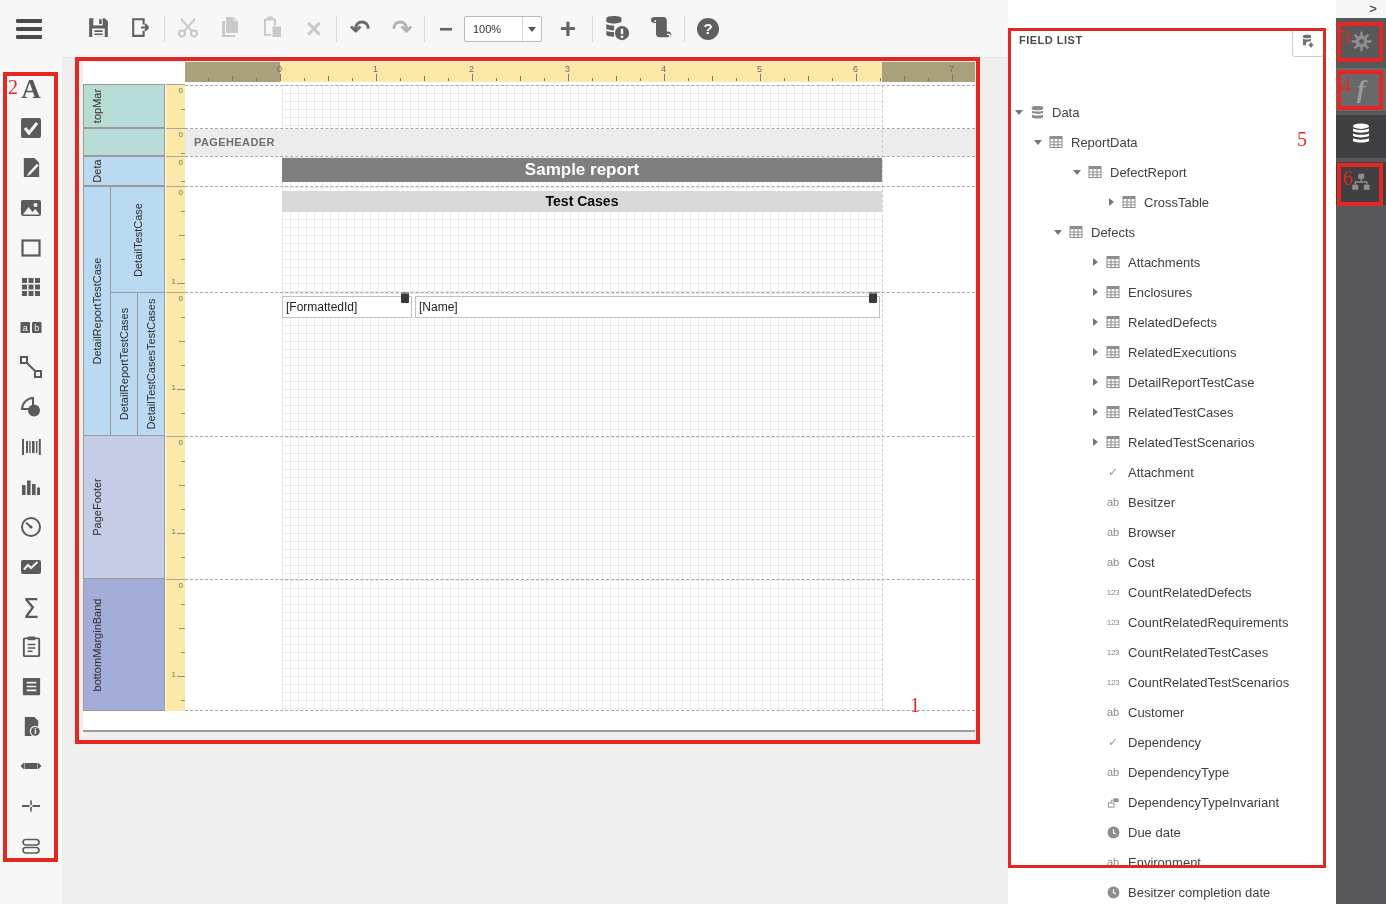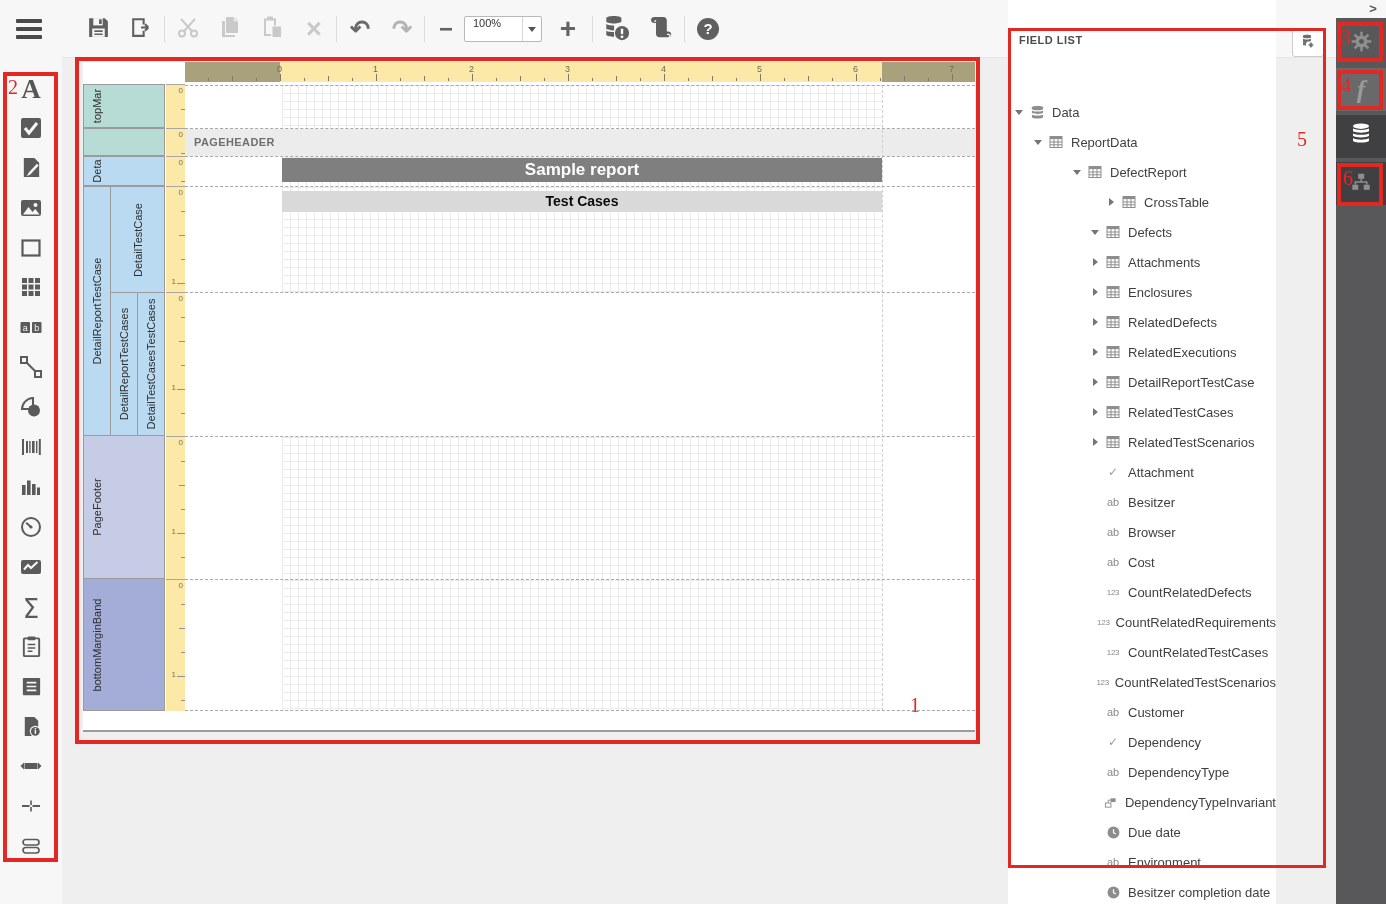--- a/index.html
+++ b/index.html
@@ -8,21 +8,21 @@
 
   
   .topbar{position:absolute;left:0;top:0;width:1386px;height:57px;background:#f7f7f7;border-bottom:1px solid #e6e6e6}
   .hamb{position:absolute;left:16px;top:19px;width:28px;height:22px;cursor:pointer}
   .hamb i{display:block;width:26px;height:4px;background:#4a4a4a;border-radius:1px;margin-bottom:4px}
   .tb{position:absolute;top:11px;width:36px;height:36px;display:flex;align-items:center;justify-content:center}
   .tbsep{position:absolute;top:16px;height:26px;width:0;border-left:1px solid #dcdcdc}
   .glyph-dark{font-size:24px;color:#646464;font-weight:bold}
   .glyph-dis{font-size:24px;color:#c9c9c9;font-weight:bold}
   .zoomsel{position:absolute;left:464px;top:16px;width:78px;height:26px;background:#fff;border:1px solid #b9b9b9;
-           border-radius:2px;display:flex;box-sizing:border-box}
+           border-radius:2px;display:flex;align-items:center;box-sizing:border-box}
   .zoomsel .zval{flex:1;font-size:11px;color:#333;padding-left:8px}
   .zoomsel .caretbox{width:18px;height:100%;display:flex;align-items:center;justify-content:center}
   .caret{width:0;height:0;border-left:4px solid transparent;border-right:4px solid transparent;border-top:5px solid #555}
   .ichelp{width:22px;height:22px;border-radius:50%;background:#606060;color:#fff;font:bold 15px/22px "Liberation Sans",sans-serif;text-align:center}
 
   
   .toolbox{position:absolute;left:0;top:57px;width:62px;height:847px;background:#f7f7f7}
   .tbx-list{position:absolute;left:0;top:13px;width:62px}
   .tbx-item{width:62px;height:39.9px;display:flex;align-items:center;justify-content:center;cursor:pointer}
   .tbxA{font:bold 27px "Liberation Serif",serif;color:#565656}
@@ -56,21 +56,21 @@
   .vruler{position:absolute;left:83px;top:22px;width:19px;height:627px;z-index:1}
   .vseg{position:absolute;left:0;width:19px;border-top:1px solid #a7a7a7;box-sizing:border-box}
   .vnum{position:absolute;font-size:8px;color:#787057}
   .vtick{position:absolute;right:0;height:1px;background:#8f8f8f}
   .hruler{position:absolute;left:102px;top:0;width:790px;height:20px}
   .hseg{position:absolute;top:0;height:20px}
   .hnum{position:absolute;top:2px;font-size:9px;color:#6d6a58}
   .htick{position:absolute;bottom:1px;width:1px;background:#80796a}
 
   
-  .fieldlist{position:absolute;left:1008px;top:0;width:268px;height:904px;background:#fff}
+  .fieldlist{position:absolute;left:1008px;top:0;width:328px;height:904px;background:#fff}
   .fl-title{position:absolute;left:11px;top:34px;font-size:11px;font-weight:bold;color:#4d4d4d;letter-spacing:.5px}
   .fl-btn{position:absolute;left:284px;top:28px;width:30px;height:27px;border:1px solid #ccc;border-radius:3px;
           background:#fff;display:flex;align-items:center;justify-content:center;cursor:pointer}
   .fl-list{position:absolute;left:0;top:69px;right:0}
   .fl-row{display:flex;align-items:center;height:30px;cursor:pointer}
   .exp{width:18px;display:inline-flex;justify-content:center;align-items:center}
   .exp-down{width:0;height:0;border-left:4px solid transparent;border-right:4px solid transparent;border-top:5px solid #757575}
   .exp-right{width:0;height:0;border-top:4px solid transparent;border-bottom:4px solid transparent;border-left:5px solid #757575}
   .fl-ic{width:18px;display:inline-flex;justify-content:center;align-items:center}
   .fl-label{font-size:13px;color:#3f3f3f;margin-left:6px;white-space:nowrap}
@@ -455,20 +455,31 @@
       <span class="phtext">PAGEHEADER</span>
     </div>
     <div class="brow" style="top:95px;height:29px">
       <div class="bgrid"></div>
       <div class="titlebar" style="background: rgb(127, 127, 127);">Sample report</div>
     </div>
     <div class="brow" style="top:125px;height:105px">
       <div class="bgrid"></div>
       <div class="groupbar" style="background: rgb(217, 217, 217);">Test Cases</div>
     </div>
+    <div class="brow" style="top:231px;height:143px">
+      <div class="bgrid"></div>
+      <div class="fbox" style="left:97px;width:130px">
+        <span>[FormattedId]</span>
+        <i class="marker"></i>
+      </div>
+      <div class="fbox" style="left:230px;width:465px">
+        <span>[Name]</span>
+        <i class="marker"></i>
+      </div>
+    </div>
     <div class="brow" style="top:375px;height:142px">
         <div class="bgrid"></div>
       </div>
     <div class="brow" style="top:518px;height:130px">
         <div class="bgrid"></div>
       </div>
 
     <div class="dash" style="top:23px"></div>
     <div class="dash" style="top:66px"></div>
     <div class="dash" style="top:94px"></div>
@@ -569,21 +580,21 @@
           </span>
           <span class="fl-ic">
             <svg viewBox="0 0 14 14" width="14" height="14">
               <rect x="1" y="1.5" width="12" height="11" fill="none" stroke="#8d8d8d"></rect>
               <rect x="1" y="1.5" width="12" height="2.6" fill="#8d8d8d"></rect>
               <path d="M1 7h12M1 9.8h12M5 4.1v8.4M9 4.1v8.4" stroke="#8d8d8d" fill="none"></path>
             </svg>
           </span>
           <span class="fl-label">CrossTable</span>
         </div>
-        <div class="fl-row" style="padding-left: 78px;">
+        <div class="fl-row" style="padding-left: 41px;">
           <span class="exp">
             <i class="exp-down"></i>
           </span>
           <span class="fl-ic">
             <svg viewBox="0 0 14 14" width="14" height="14">
               <rect x="1" y="1.5" width="12" height="11" fill="none" stroke="#8d8d8d"></rect>
               <rect x="1" y="1.5" width="12" height="2.6" fill="#8d8d8d"></rect>
               <path d="M1 7h12M1 9.8h12M5 4.1v8.4M9 4.1v8.4" stroke="#8d8d8d" fill="none"></path>
             </svg>
           </span>

